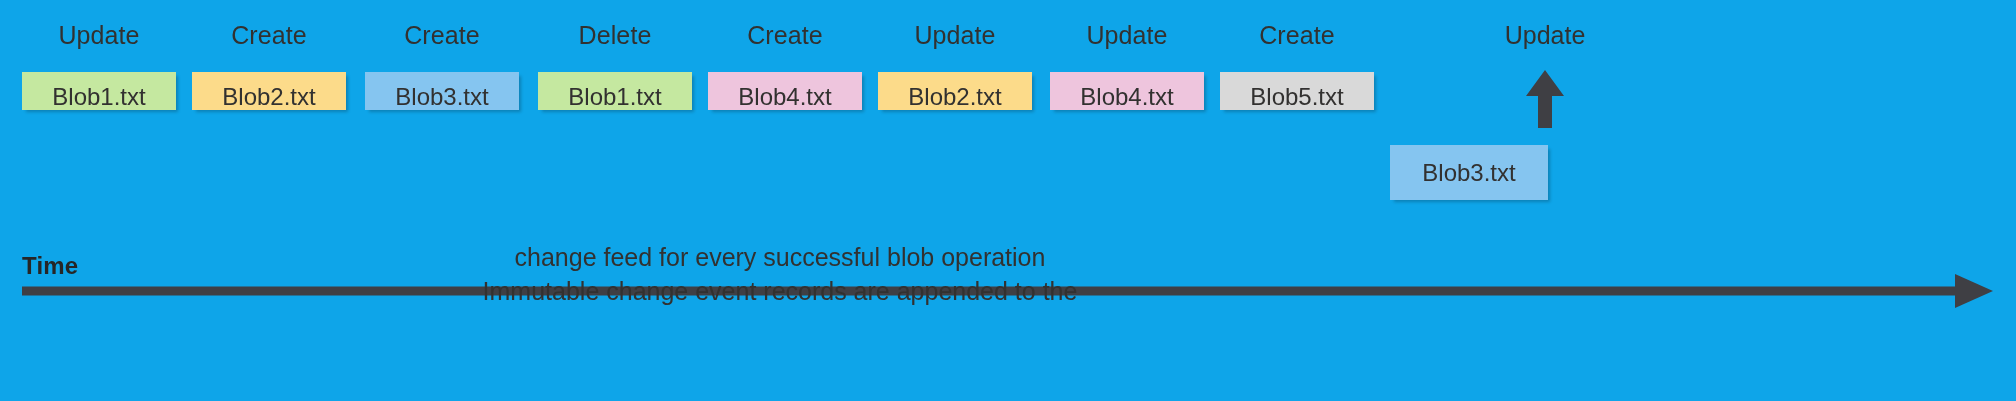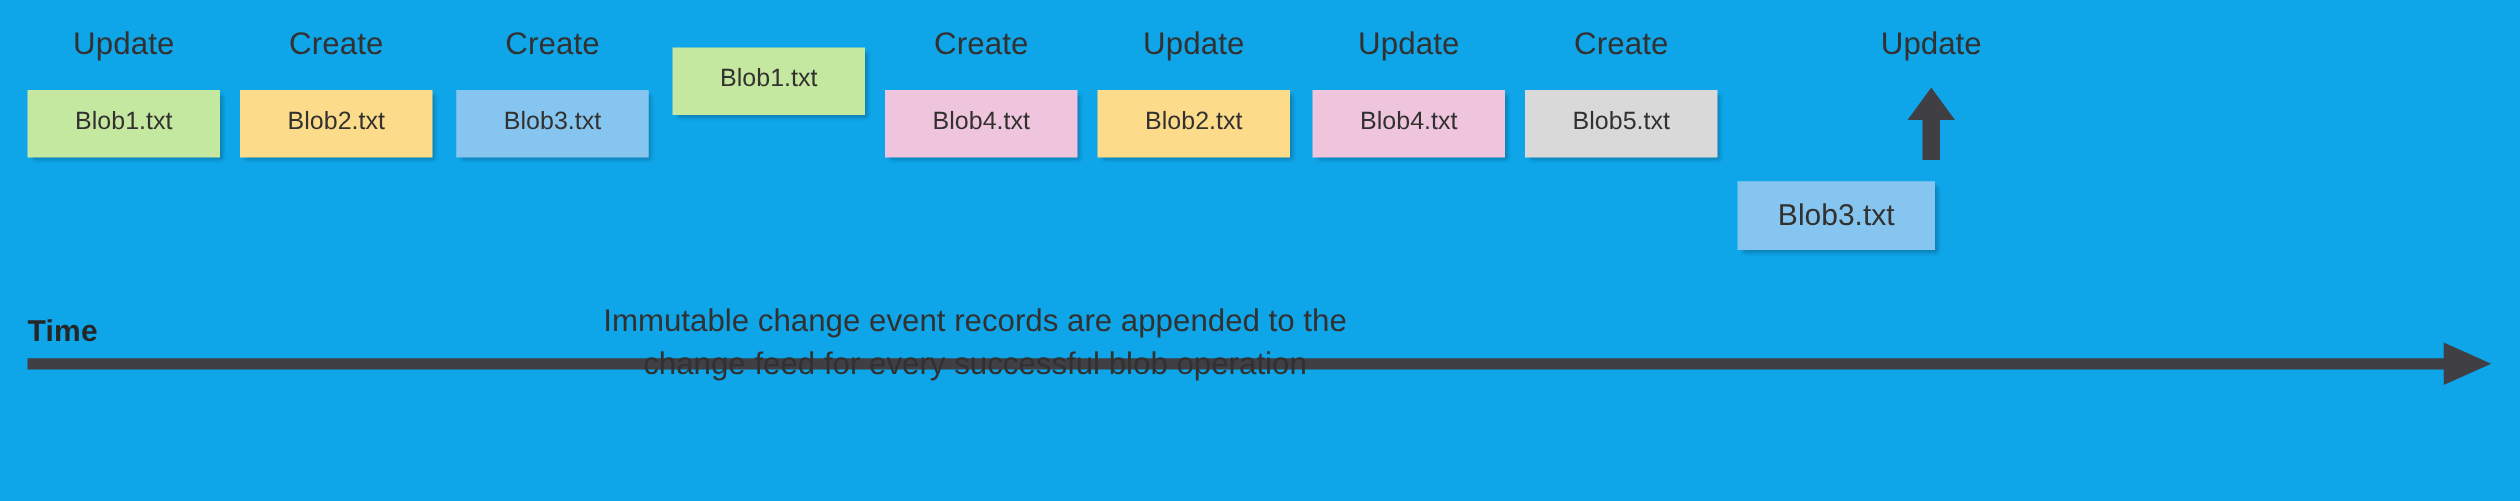--- a/index.html
+++ b/index.html
@@ -30,24 +30,24 @@
   .event-op {
     text-align: center;
     font-size: 25px;
     line-height: 34px;
     color: #323130;
     letter-spacing: 0.1px;
     white-space: nowrap;
   }
   .event-box {
     margin-top: 20px;
-    height: 54px;
+    height: 38px;
     line-height: 50px;
     text-align: center;
-    font-size: 20px;
+    font-size: 24px;
     color: #323130;
     box-shadow: 3px 3px 3px -1px rgba(0,0,0,0.22);
     box-sizing: border-box;
     white-space: nowrap;
   }
 
   
   .pending-col {
     position: absolute;
     top: 18px;
@@ -129,20 +129,21 @@
       </div>
       <div class="event-col" style="left: 192px;">
         <div class="event-op">Create</div>
         <div class="event-box" style="background: rgb(252, 219, 138);"><span>Blob2.txt</span></div>
       </div>
       <div class="event-col" style="left: 365px;">
         <div class="event-op">Create</div>
         <div class="event-box" style="background: rgb(133, 197, 240);"><span>Blob3.txt</span></div>
       </div>
       <div class="event-col" style="left: 538px;">
+        <div class="event-op">Delete</div>
         <div class="event-box" style="background: rgb(197, 232, 160);"><span>Blob1.txt</span></div>
       </div>
       <div class="event-col" style="left: 708px;">
         <div class="event-op">Create</div>
         <div class="event-box" style="background: rgb(238, 197, 221);"><span>Blob4.txt</span></div>
       </div>
       <div class="event-col" style="left: 878px;">
         <div class="event-op">Update</div>
         <div class="event-box" style="background: rgb(252, 219, 138);"><span>Blob2.txt</span></div>
       </div>
@@ -170,17 +171,17 @@
 
   <div class="time-label">Time</div>
   <div class="time-axis">
     <svg width="1975" height="38" viewBox="0 0 1975 38" xmlns="http://www.w3.org/2000/svg">
       <line x1="2" y1="19" x2="1938" y2="19" stroke="#3f3f44" stroke-width="9"></line>
       <polygon points="1935,2 1973,19 1935,36" fill="#3f3f44"></polygon>
     </svg>
   </div>
 
   <div class="caption">
+    <span class="caption-line">change feed for every successful blob operation</span>
     <span class="caption-line">Immutable change event records are appended to the</span>
-    <span class="caption-line">change feed for every successful blob operation</span>
   </div>
 
 </div>
 
 </body></html>

